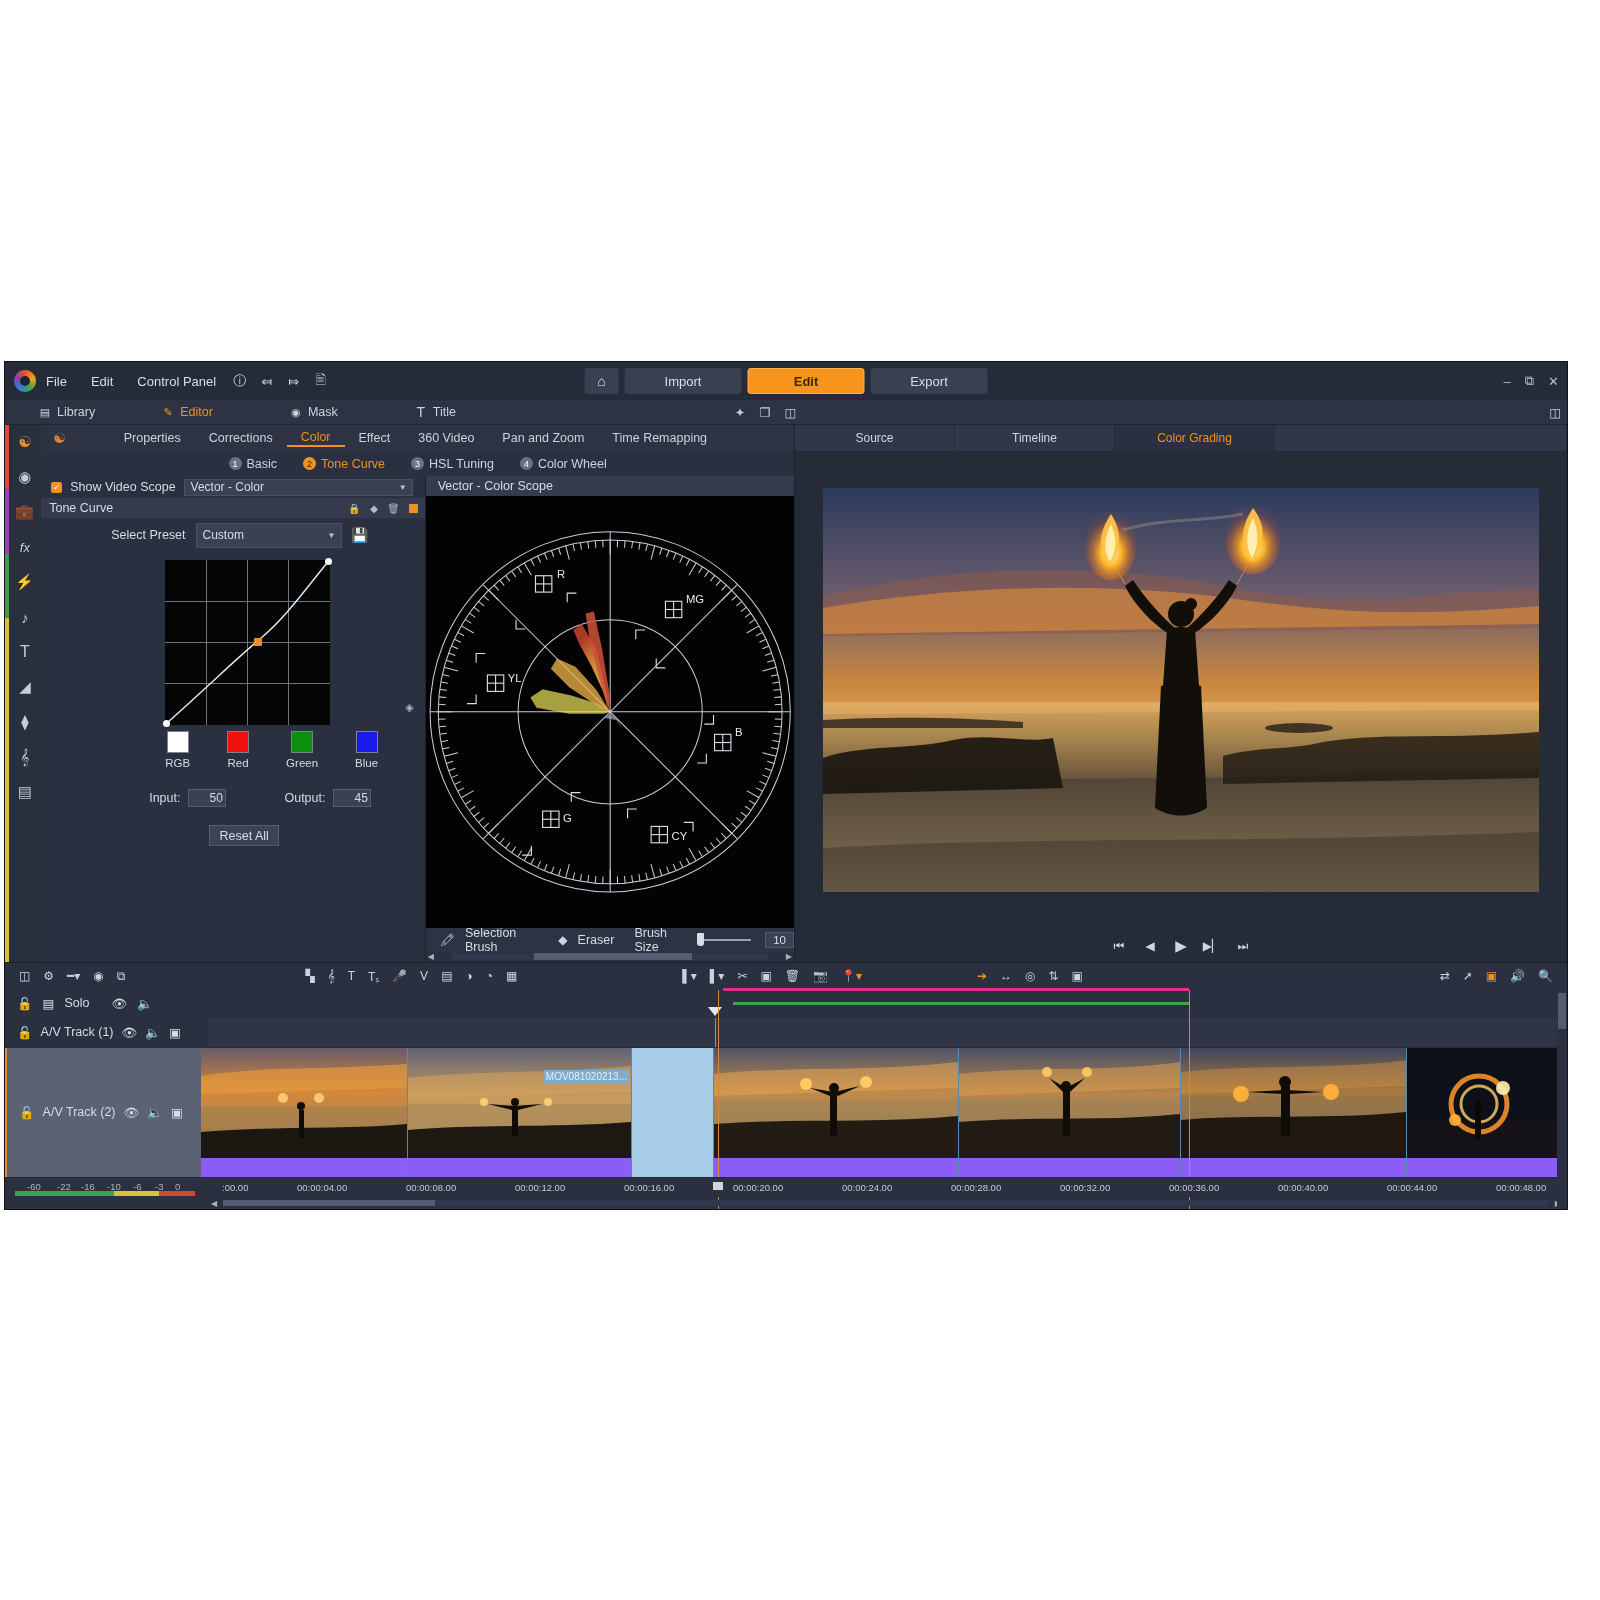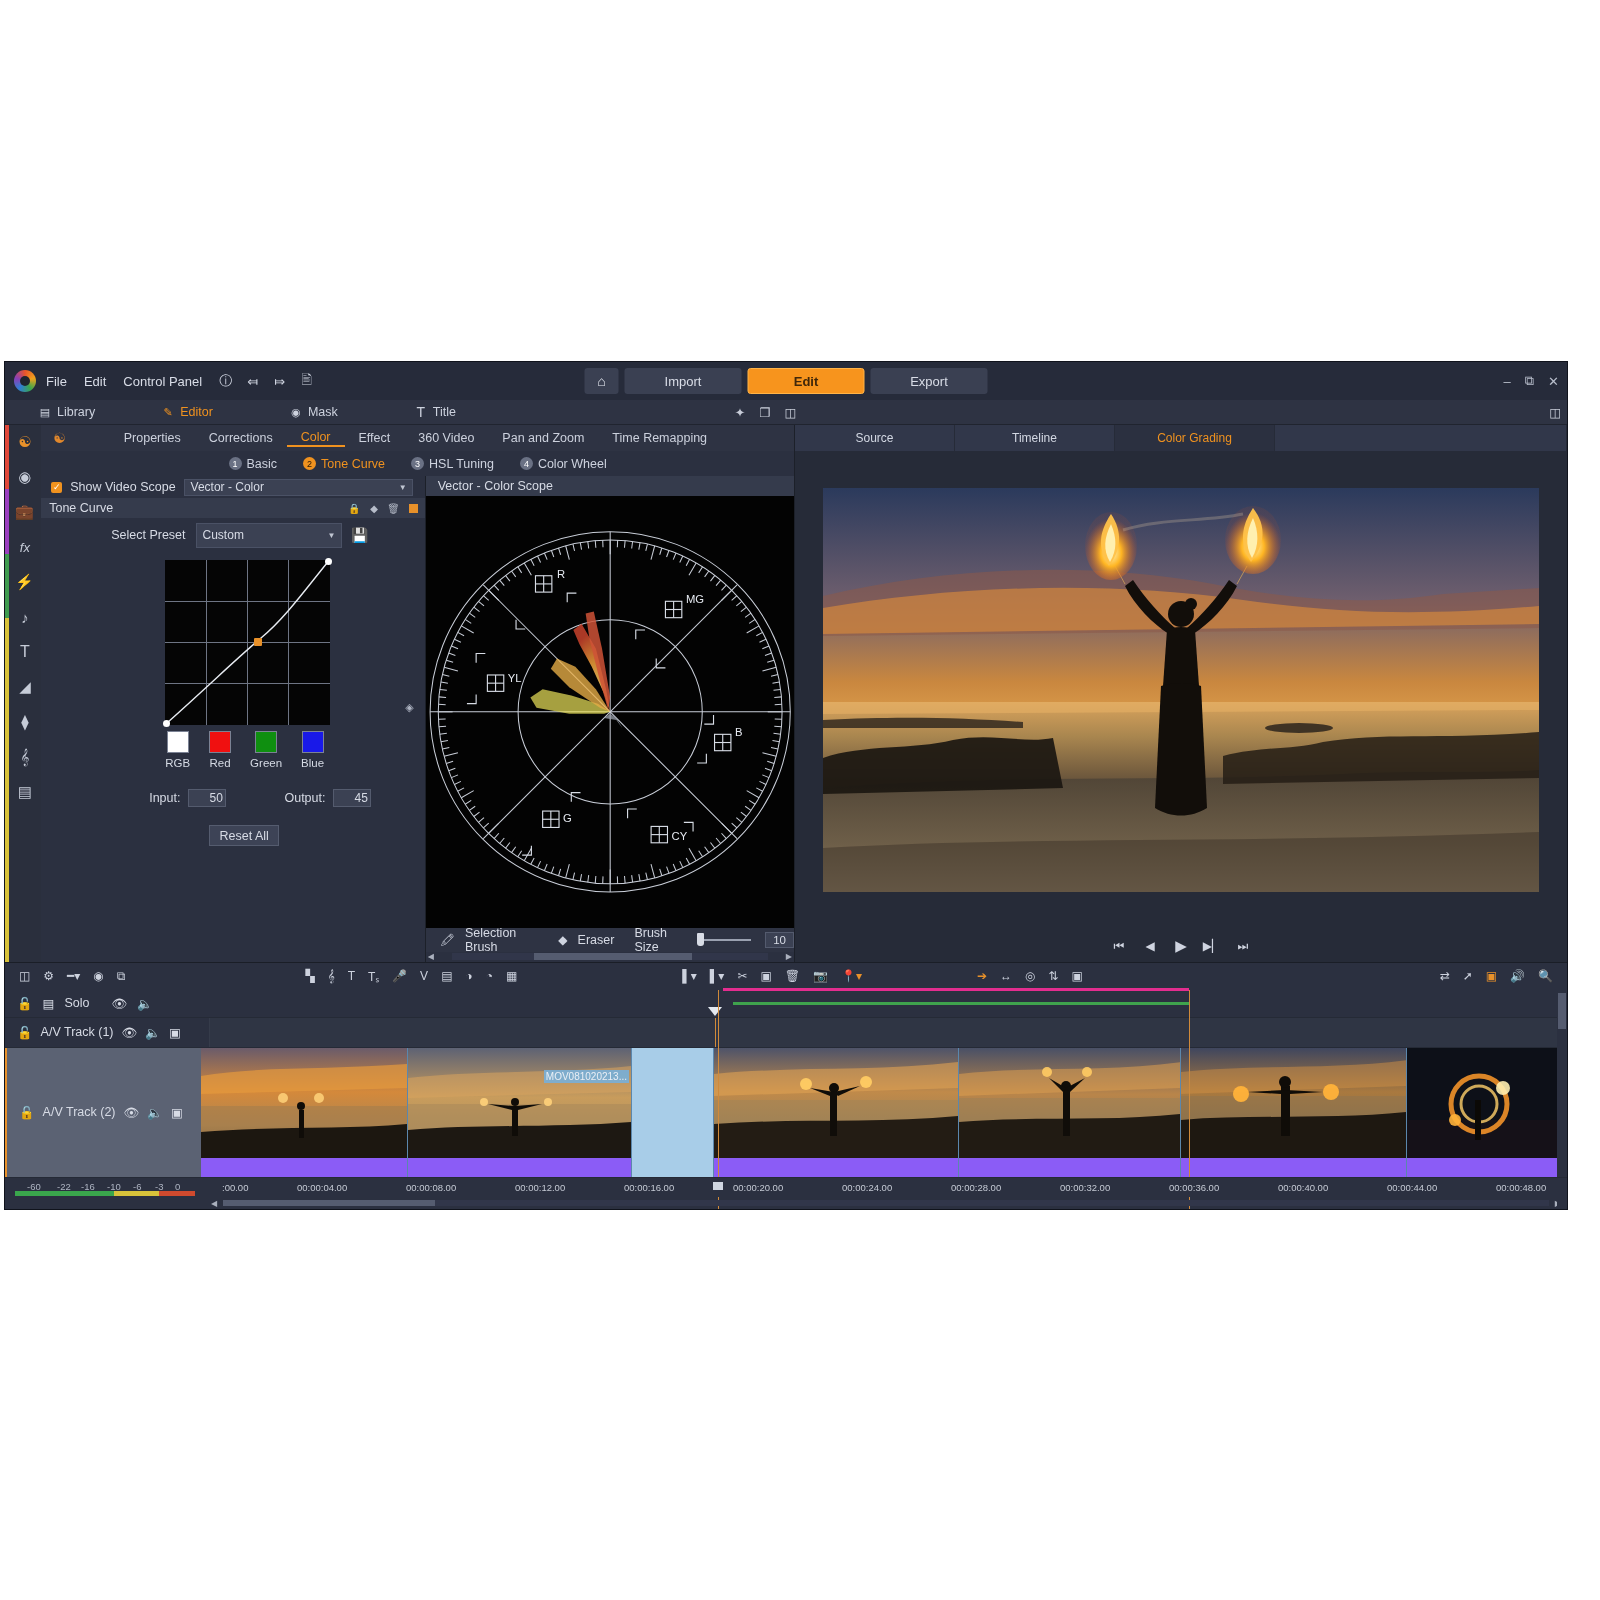--- a/index.html
+++ b/index.html
@@ -11,21 +11,21 @@
     border:1px solid #10131c;
     display:flex; flex-direction:column; overflow:hidden;
   }
 
   
   .titlebar { height:38px; background:#262b3a; display:flex; align-items:center; position:relative; flex:0 0 auto; }
   .logo { width:22px; height:22px; margin-left:9px; margin-right:10px; border-radius:50%;
           background:conic-gradient(#e8542a,#f0a11c,#3aa64c,#2f7fd4,#8a3fb5,#e8542a);
           position:relative; }
   .logo:after{content:"";position:absolute;left:6px;top:6px;width:10px;height:10px;border-radius:50%;background:#20242f;}
-  .menu { display:flex; align-items:center; gap:17px; font-size:13px; color:#d9dde7; }
+  .menu { display:flex; align-items:center; gap:24px; font-size:13px; color:#d9dde7; }
   .menu span { cursor:default; }
   .tb-icons { display:flex; align-items:center; gap:12px; margin-left:16px; color:#cfd4e0; }
   .ticon { width:15px;height:15px; display:inline-flex; align-items:center; justify-content:center; font-size:13px; }
   .mainbtns { position:absolute; left:50%; transform:translateX(-50%); display:flex; align-items:center; gap:6px; }
   .homebtn { width:34px;height:26px;background:#3a4052;border-radius:3px;display:flex;align-items:center;justify-content:center;font-size:14px;color:#e3e7ef;}
   .mbtn { width:117px;height:26px;border-radius:3px;background:#3a4052;display:flex;align-items:center;justify-content:center;font-size:13px;color:#d9dde7;}
   .mbtn.active { background:#f7941d; color:#40270a; font-weight:bold; border:1px solid #ffb347;}
   .wctl { position:absolute; right:8px; top:0; height:38px; display:flex; align-items:center; gap:14px; color:#b9bfcc; font-size:13px; }
 
   
@@ -73,21 +73,21 @@
   .presetlabel { font-size:12.5px; }
   .presetsel { width:146px; height:25px; background:#3b4153; border:1px solid #4a5165; display:flex; align-items:center; padding:0 6px; font-size:12px; position:relative;}
   .presetsel .car { position:absolute; right:5px; font-size:8px; color:#c0c6d2;}
   .savei { font-size:14px; color:#d5dae4; }
   .curvewrap { position:relative; margin:8px 0 0 124px; }
   .curvebox { width:165px; height:165px; background:#050505; position:relative; }
   .gl { position:absolute; background:#6e7584; }
   .curvedot { position:absolute; width:7px;height:7px;border-radius:50%;background:#fff; }
   .curvedot.mid { background:#e8912a; border-radius:1px; width:8px;height:8px;}
   .eyeicon { position:absolute; left:240px; top:141px; font-size:11px; color:#aeb4c2;}
-  .swatchrow { margin-left:124px; margin-top:6px; display:flex; gap:19px; }
+  .swatchrow { margin-left:124px; margin-top:6px; display:flex; gap:37px; }
   .sw { display:flex; flex-direction:column; align-items:center; gap:4px; }
   .swbox { width:22px;height:22px; border:1px solid #7b8294; }
   .swlabel { font-size:11.5px; color:#d5dae4;}
   .iorow { margin-left:108px; margin-top:20px; display:flex; align-items:center; gap:8px;}
   .iolabel { font-size:12.5px;}
   .iofield { width:38px;height:18px; background:#3b4153; border:1px solid #545b6e; display:flex;align-items:center; padding-left:20px; font-size:12px;}
   .resetwrap { margin-left:168px; margin-top:18px; }
   .resetbtn { width:70px;height:21px; background:#3d4356; border:1px solid #555c6f; display:flex;align-items:center;justify-content:center; font-size:12.5px;}
 
   

